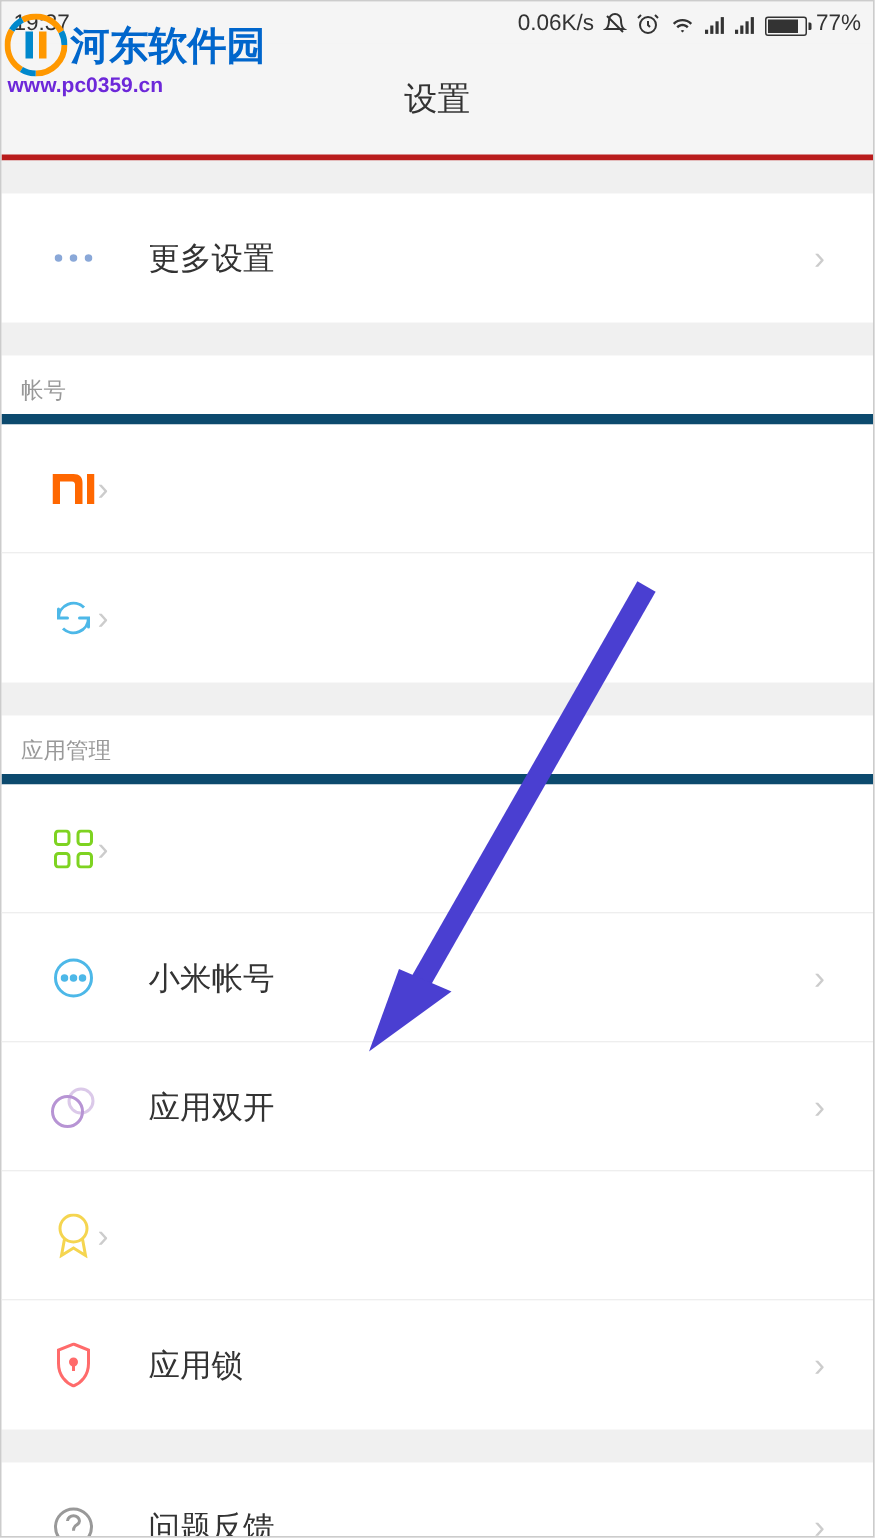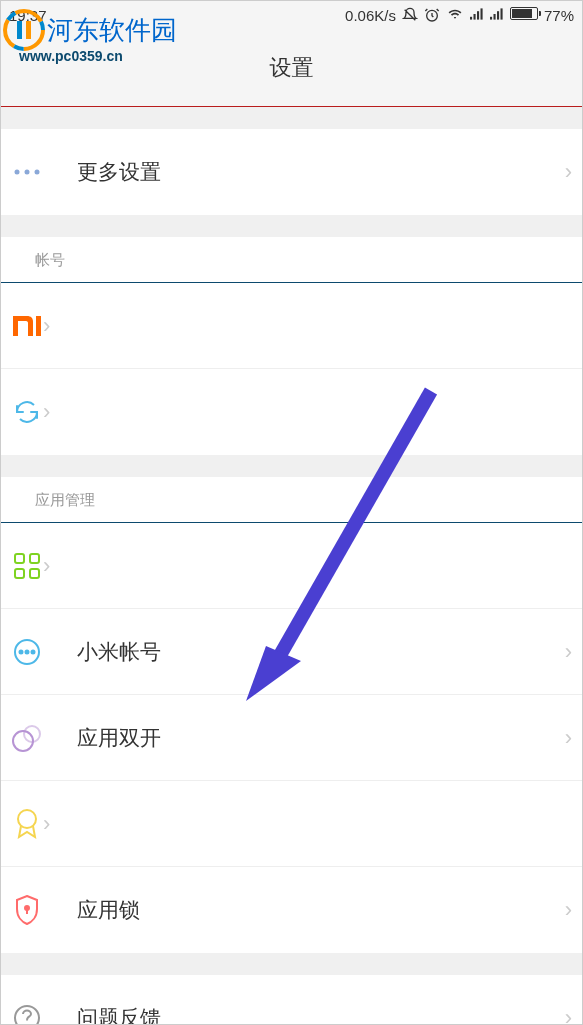--- a/index.html
+++ b/index.html
@@ -24,21 +24,21 @@
       padding: 0 8px;
       font-size: 15px;
       color: #333;
     }
     .status-left {
       flex: 0 0 auto;
     }
     .status-right {
       margin-left: auto;
       display: flex;
-      align-items: flex-start;
+      align-items: flex-end;
       gap: 6px;
     }
     .status-right span {
       display: inline-flex;
       align-items: center;
     }
     .watermark {
       position: absolute;
       top: 8px;
       left: 2px;
@@ -49,53 +49,53 @@
       display: flex;
       align-items: center;
     }
     .watermark-circle {
       width: 42px;
       height: 42px;
       position: relative;
     }
     .watermark-text {
       font-size: 26px;
-      font-weight: normal;
+      font-weight: bold;
       color: #0066cc;
       margin-left: 2px;
     }
     .watermark-url {
       font-size: 14px;
-      color: #0c4a6e;
+      color: #6d28d9;
       font-weight: bold;
       margin-top: -3px;
-      margin-left: 16px;
+      margin-left: 2px;
     }
     .header {
       height: 78px;
       background: #f5f5f5;
       display: flex;
       align-items: center;
       justify-content: center;
-      border-bottom: 1px solid #b91c1c;
+      border-bottom: 4px solid #b91c1c;
     }
     .header-title {
       font-size: 22px;
       color: #333;
     }
     .gap {
       height: 22px;
       background: #f0f0f0;
     }
     .list-item {
       height: 86px;
       background: #fff;
       display: flex;
       align-items: center;
-      padding: 0 10px;
+      padding: 0 32px;
       border-bottom: 1px solid #eee;
       position: relative;
     }
     .list-item.no-border {
       border-bottom: none;
     }
     .item-icon {
       width: 32px;
       height: 32px;
       flex: 0 0 32px;
@@ -109,24 +109,24 @@
       margin-left: 34px;
       flex: 1;
     }
     .chevron {
       color: #ccc;
       font-size: 22px;
     }
     .section-header {
       height: 46px;
       background: #fff;
-      padding: 14px 34px 0;
+      padding: 14px 13px 0;
       font-size: 15px;
       color: #999;
-      border-bottom: 1px solid #0c4a6e;
+      border-bottom: 7px solid #0c4a6e;
     }
     .arrow-overlay {
       position: absolute;
       top: 370px;
       left: 230px;
       z-index: 50;
       pointer-events: none;
     }
     .battery-icon {
       display: inline-block;

